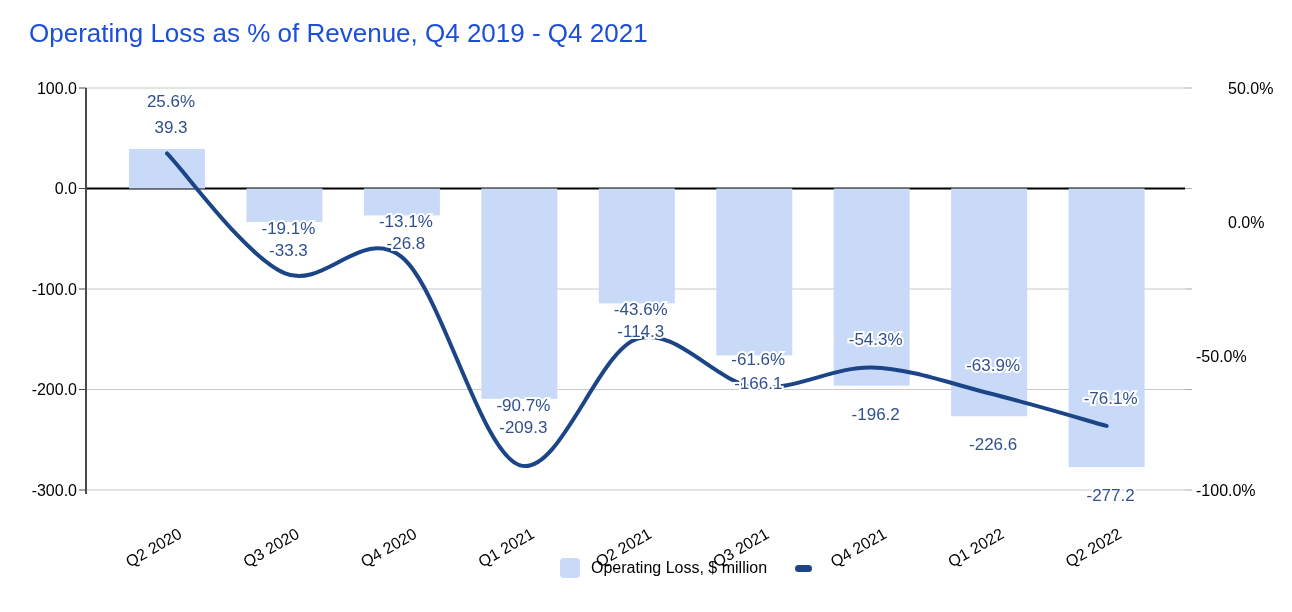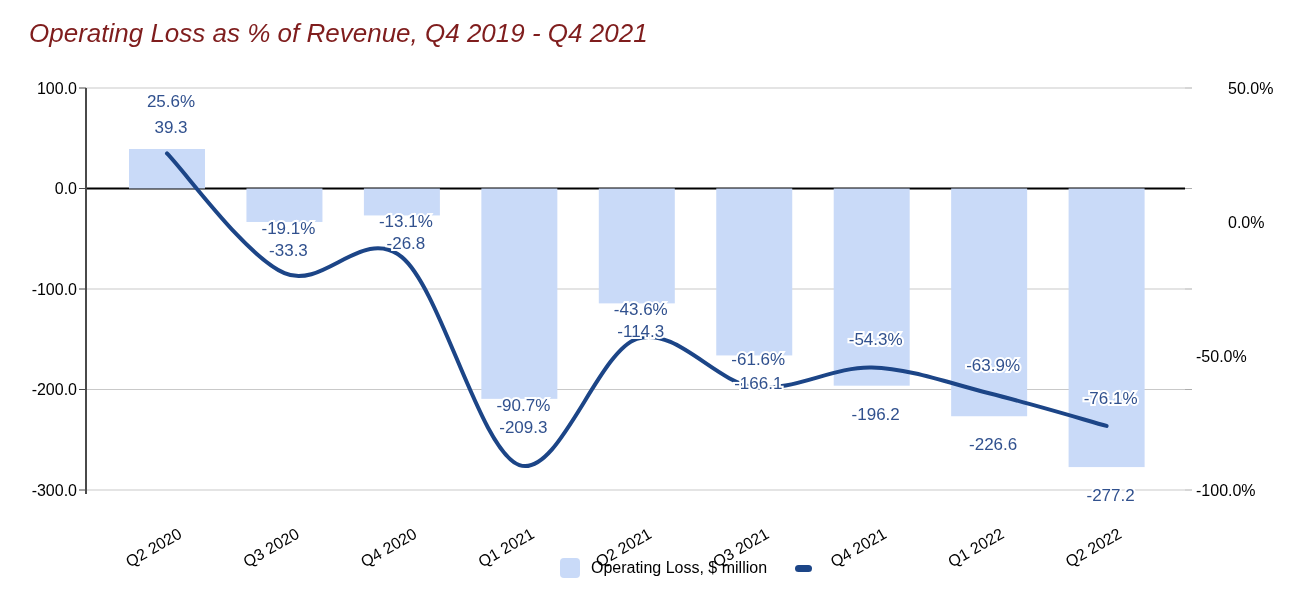--- a/index.html
+++ b/index.html
@@ -12,21 +12,21 @@
       display:flex;justify-content:center;align-items:center;gap:28px;
       font-size:16px;color:#000;padding-left:40px;}
   .legend-item{display:flex;align-items:center;gap:11px;cursor:default;}
   .swatch-square{width:20px;height:20px;border-radius:4px;}
   .swatch-dash{width:17px;height:7px;border-radius:3.5px;}
   text{font-family:"Liberation Sans",sans-serif;}
 </style>
 </head>
 <body>
 
-<div class="page-title" style="color: #7f1d1d; font-style: italic;">Operating Loss as % of Revenue, Q4 2019 - Q4 2021</div>
+<div class="page-title" style="color: #1d4ed8;">Operating Loss as % of Revenue, Q4 2019 - Q4 2021</div>
 
 <svg id="chart-svg" width="1292" height="612" xmlns="http://www.w3.org/2000/svg">
     <line x1="86" y1="88" x2="1185" y2="88" stroke="#c9c9c9" stroke-width="1"></line>
     <line x1="79" y1="88" x2="86" y2="88" stroke="#4a4a4a" stroke-width="1"></line>
     <line x1="1185" y1="88" x2="1192" y2="88" stroke="#adadad" stroke-width="1"></line>
     <text x="77" y="88" text-anchor="end" dy="0.35em" font-size="16" fill="#000000">100.0</text>
     <line x1="79" y1="188.5" x2="86" y2="188.5" stroke="#4a4a4a" stroke-width="1"></line>
     <line x1="1185" y1="188.5" x2="1192" y2="188.5" stroke="#adadad" stroke-width="1"></line>
     <text x="77" y="188.5" text-anchor="end" dy="0.35em" font-size="16" fill="#000000">0.0</text>
     <line x1="86" y1="289" x2="1185" y2="289" stroke="#c9c9c9" stroke-width="1"></line>

